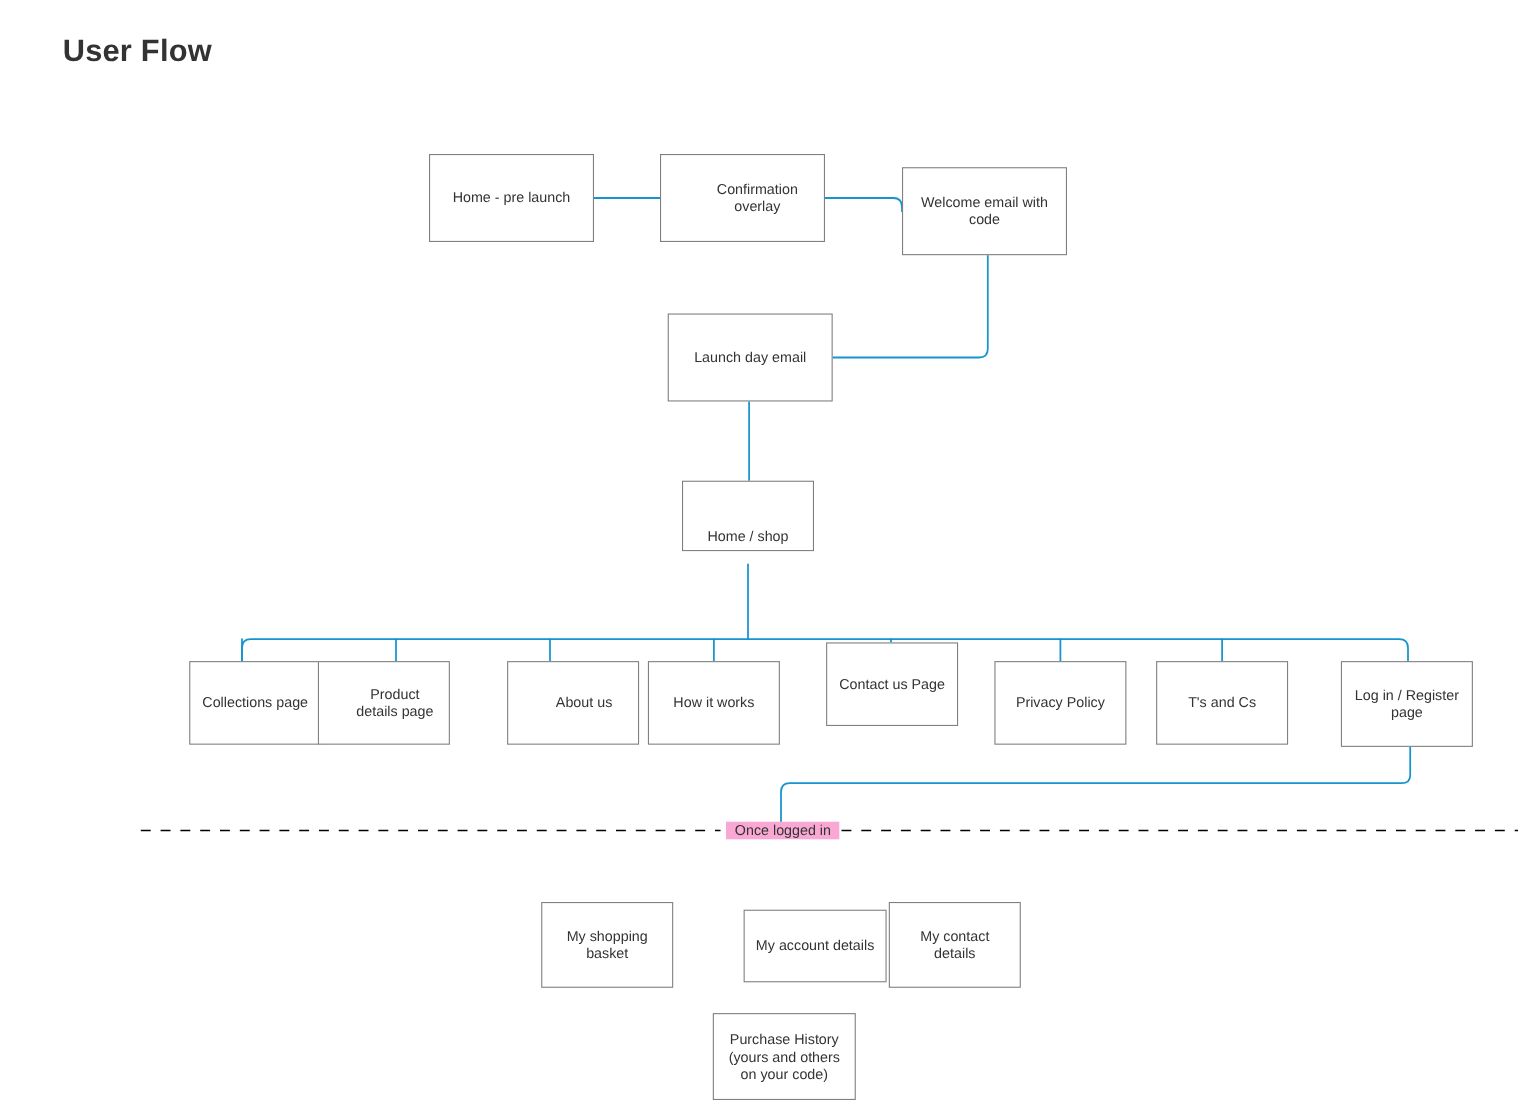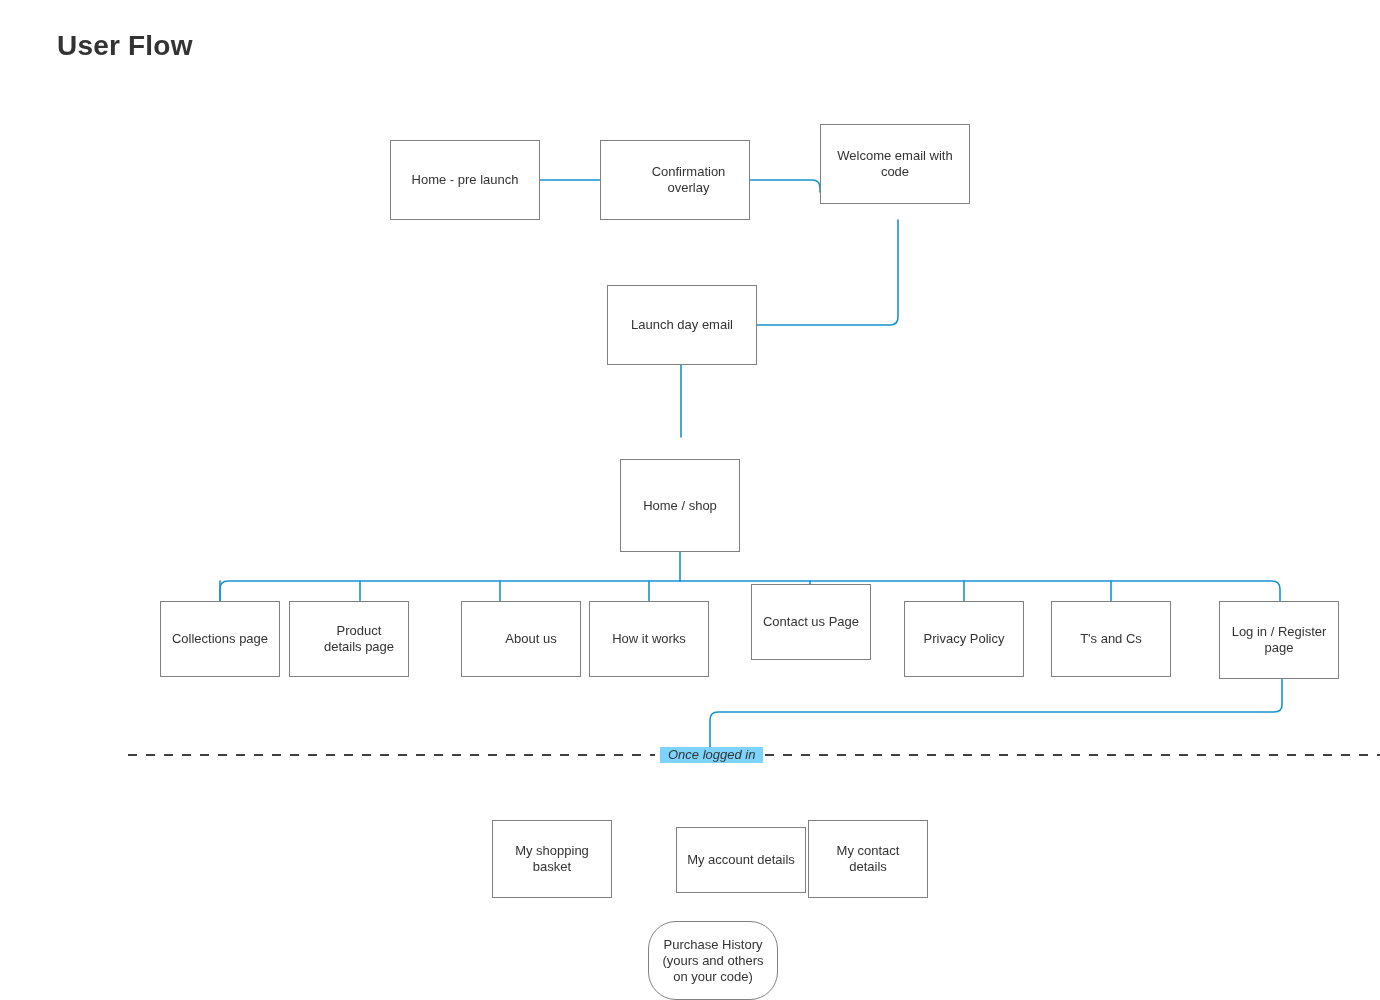--- a/index.html
+++ b/index.html
@@ -49,24 +49,23 @@
   }
   .node span {
     display: block;
     white-space: pre-line;
   }
   #divider-label {
     position: absolute;
     font-size: 13px;
     line-height: 16px;
     color: #333333;
-    background: #7dd3fc;
+    background: #f9a8d4;
     padding: 0 8px;
     white-space: nowrap;
-    font-style: italic;
   }
 </style>
 </head>
 <body>
 
 <div id="page-title">User Flow</div>
 
 <svg id="flow-canvas" width="1380" height="1000" viewBox="0 0 1380 1000" fill="none">
 
   <g stroke="#1694CE" stroke-width="1.6" fill="none" stroke-linecap="round" stroke-linejoin="round">
@@ -94,33 +93,33 @@
 </svg>
 
 <div class="node" style="left:390px;top:140px;width:150px;height:80px;">
   <span>Home - pre launch</span>
 </div>
 
 <div class="node" style="left:600px;top:140px;width:150px;height:80px;padding-left:35px;">
   <span>Confirmation overlay</span>
 </div>
 
-<div class="node" style="left:820px;top:124px;width:150px;height:80px;">
+<div class="node" style="left:820px;top:152px;width:150px;height:80px;">
   <span>Welcome email with code</span>
 </div>
 
 <div class="node" style="left:607px;top:285px;width:150px;height:80px;">
   <span>Launch day email</span>
 </div>
 
-<div class="node" style="left:620px;top:459px;width:120px;height:93px;">
+<div class="node" style="left:620px;top:437px;width:120px;height:64px;align-items:flex-end;">
   <span>Home / shop</span>
 </div>
 
-<div class="node" style="left:160px;top:601px;width:120px;height:76px;">
+<div class="node" style="left:172px;top:601px;width:120px;height:76px;">
   <span>Collections page</span>
 </div>
 
 <div class="node" style="left:289px;top:601px;width:120px;height:76px;padding-left:28px;">
   <span>Product details page</span>
 </div>
 
 <div class="node" style="left:461px;top:601px;width:120px;height:76px;padding-left:28px;">
   <span>About us</span>
 </div>
@@ -152,15 +151,15 @@
 </div>
 
 <div class="node" style="left:648px;top:827px;width:130px;height:66px;margin-left:28px;">
   <span>My account details</span>
 </div>
 
 <div class="node" style="left:808px;top:820px;width:120px;height:78px;">
   <span>My contact details</span>
 </div>
 
-<div class="node" style="left:648px;top:921px;width:130px;height:79px;border-radius:28px;">
+<div class="node" style="left:648px;top:921px;width:130px;height:79px;">
   <span>Purchase History (yours and others on your code)</span>
 </div>
 
 </body></html>

